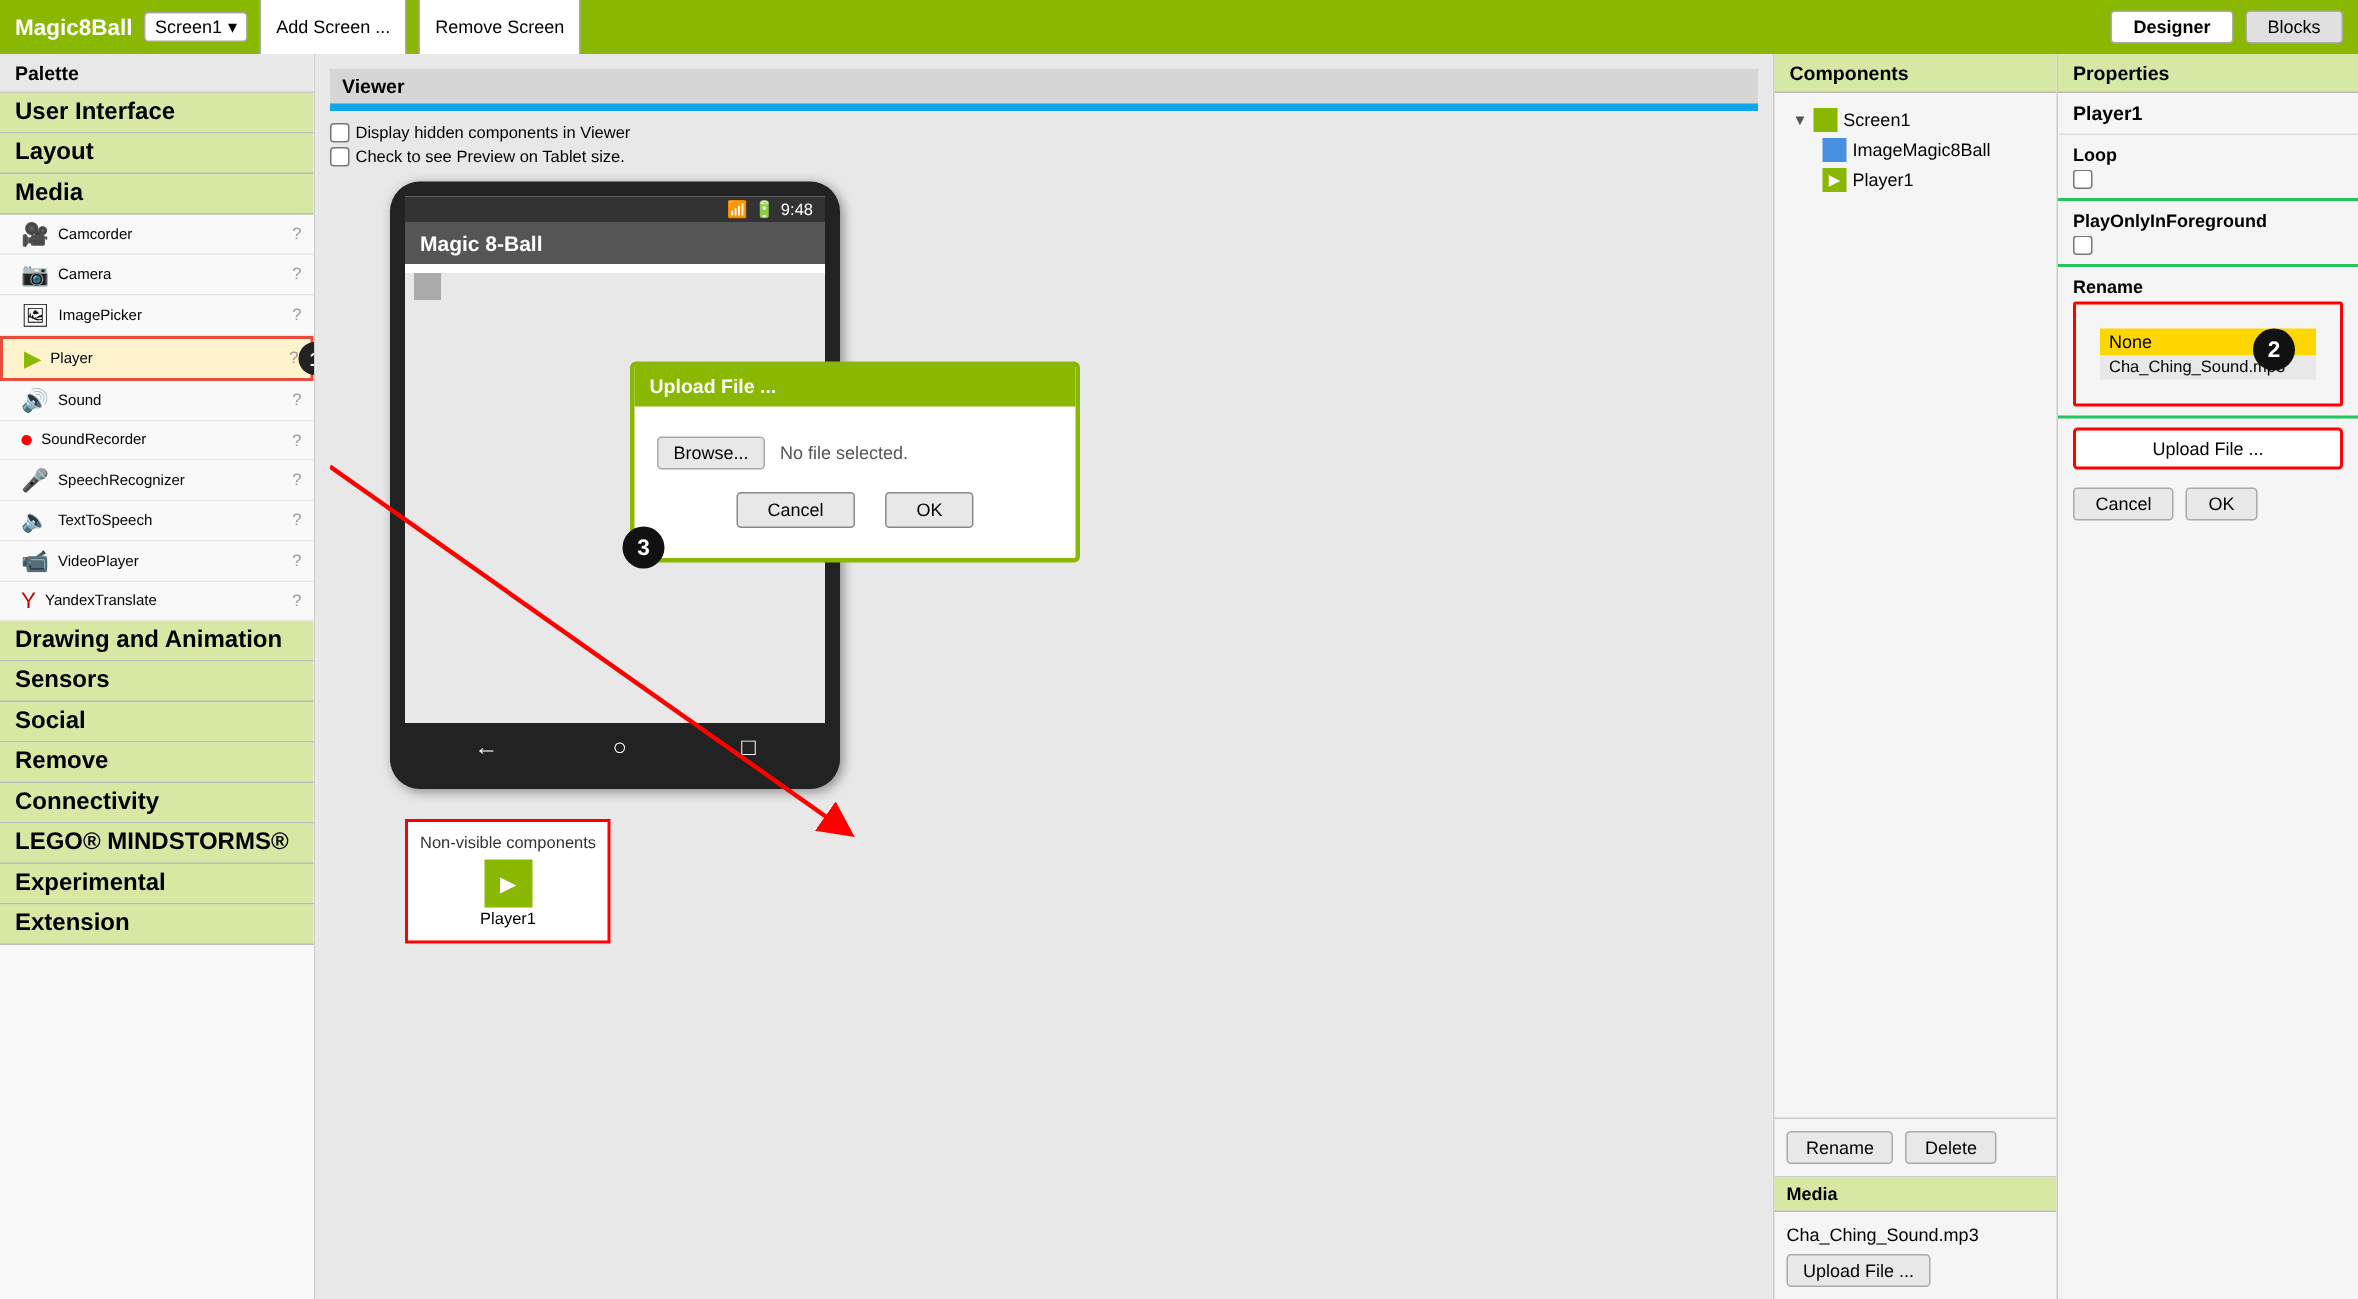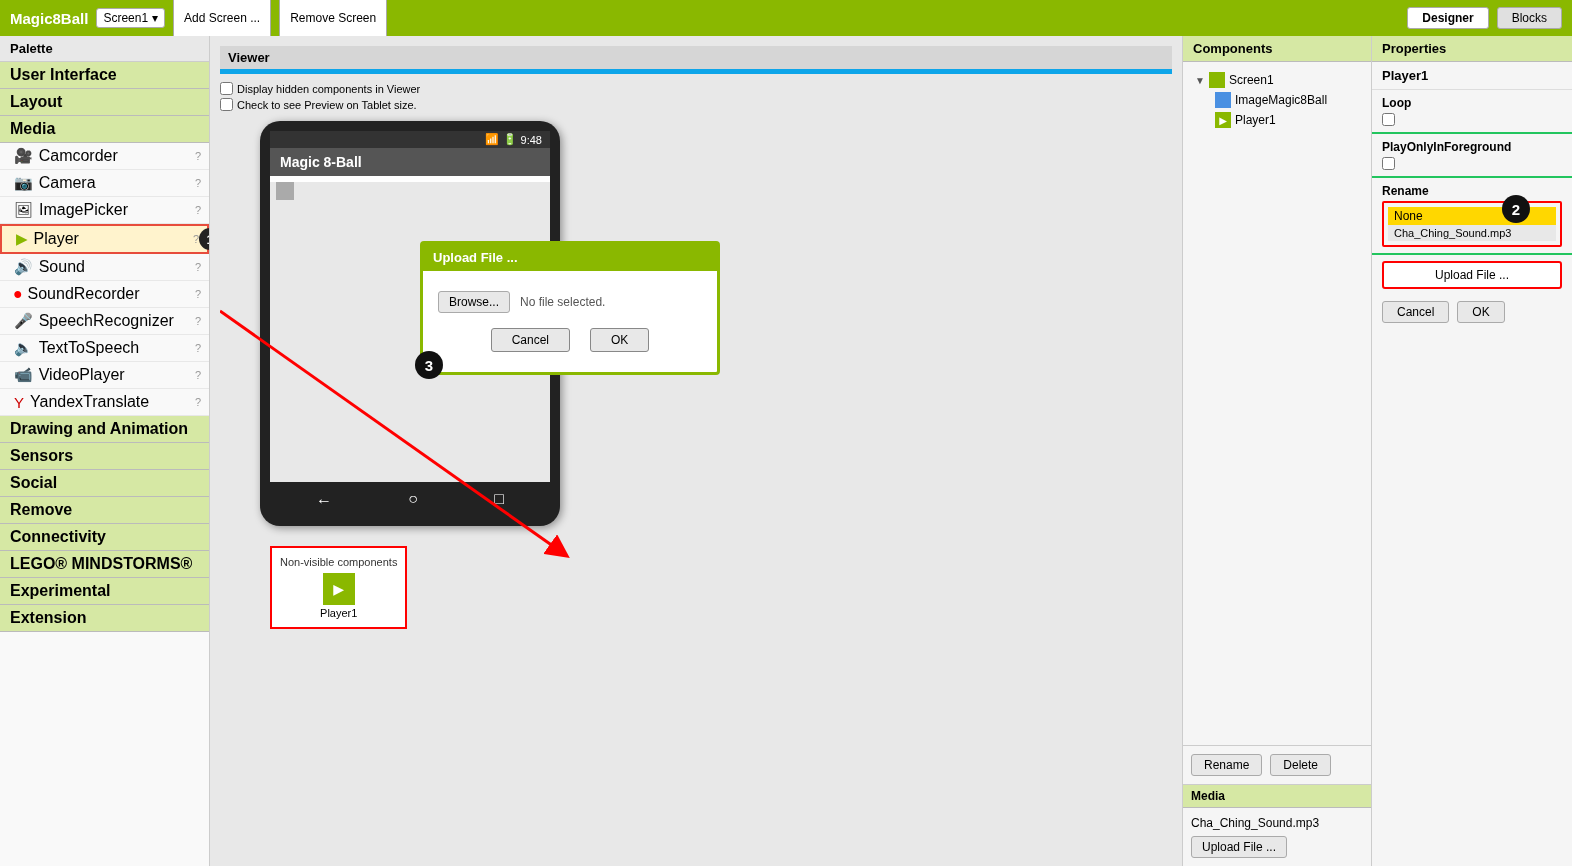--- a/index.html
+++ b/index.html
@@ -86,21 +86,21 @@
       cursor: pointer;
       gap: 6px;
       position: relative;
     }
     .palette-item.highlighted {
       background: #fff3cd;
       border: 2px solid #e74c3c;
     }
     .palette-item-label {
       flex: 1;
-      font-size: 16px;
+      font-size: 10px;
     }
     .palette-item-help {
       color: #999;
       font-size: 11px;
       cursor: pointer;
     }
     .circle-num {
       display: inline-flex;
       align-items: center;
       justify-content: center;
@@ -417,21 +417,21 @@
       align-items: center;
       gap: 4px;
     }
     .prop-checkbox input { margin: 0; }
     .source-dropdown {
       position: relative;
     }
     .source-box {
       border: 2px solid red;
       border-radius: 2px;
-      padding: 4px;
+      padding: 16px;
     }
     .source-option {
       padding: 2px 6px;
       font-size: 12px;
       cursor: pointer;
     }
     .source-option.selected {
       background: #ffd700;
     }
     .source-option.second {

